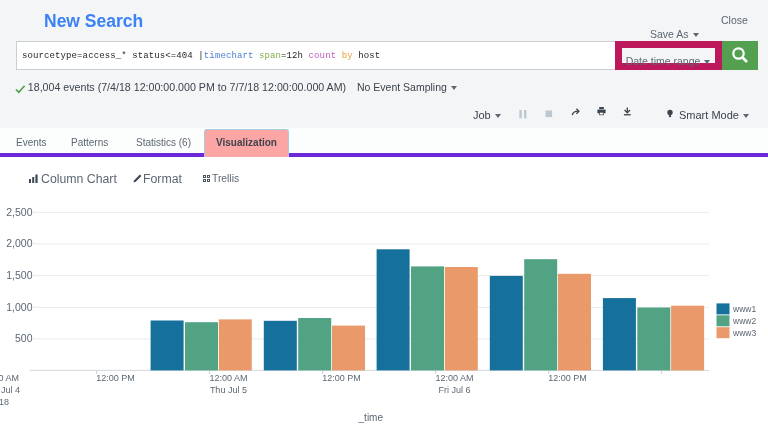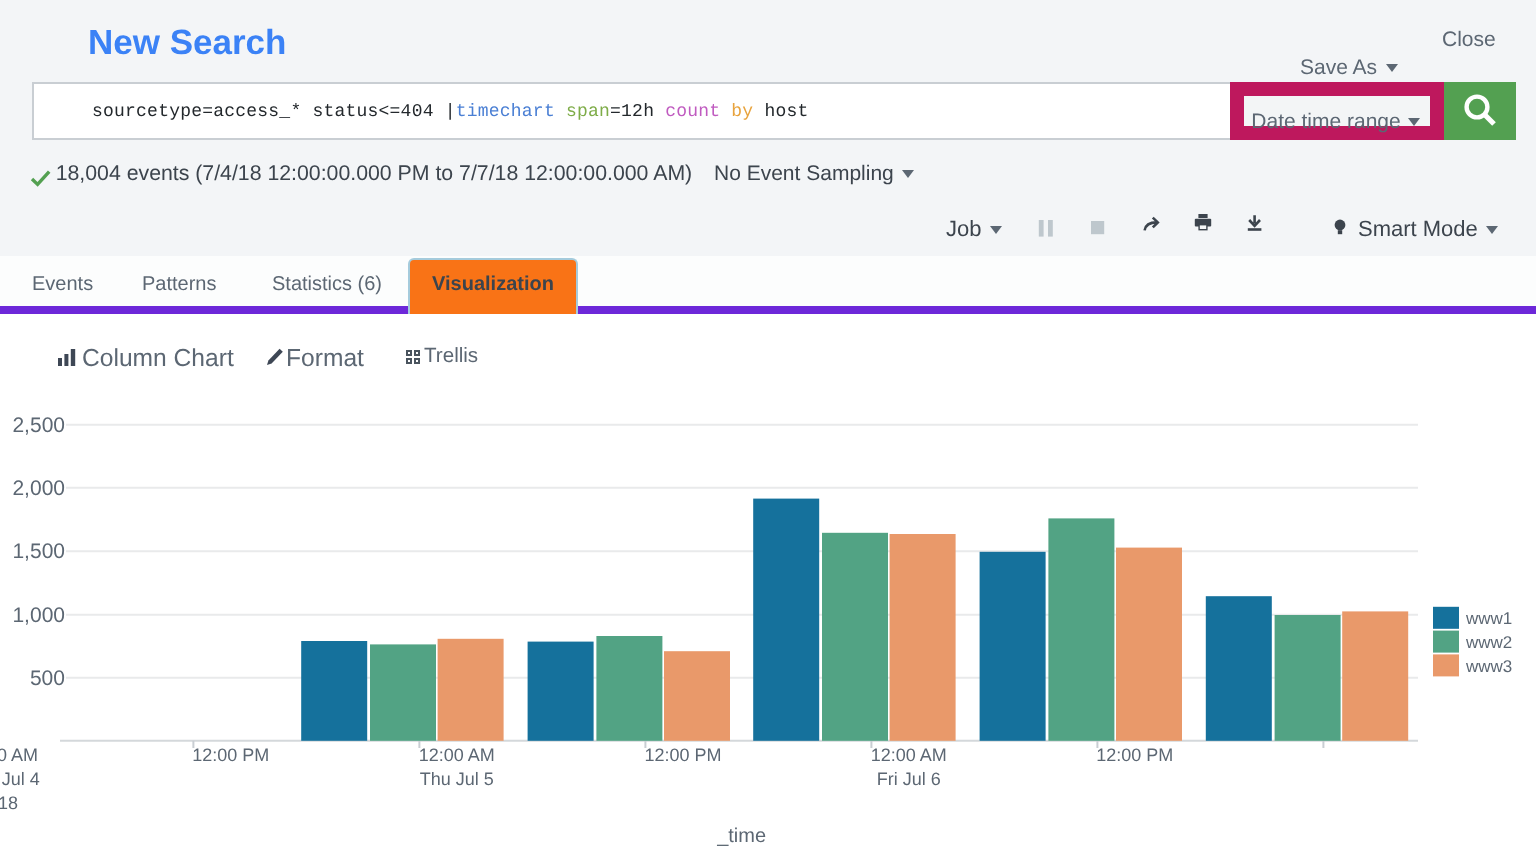--- a/index.html
+++ b/index.html
@@ -5,32 +5,32 @@
 #page{position:relative;width:768px;height:431px;}
 .abs{position:absolute}
 
 #hdr{position:absolute;left:0;top:0;width:768px;height:128px;background:#f3f5f7;}
 #title{position:absolute;left:16px;top:11px;font-size:17.5px;font-weight:bold;color:#3b82f6;margin-left:28px;}
 .toplink{font-size:10.5px;color:#5c6773;}
 .caret{display:inline-block;width:0;height:0;border-left:3.5px solid transparent;border-right:3.5px solid transparent;border-top:4px solid #5c6773;vertical-align:middle;margin-left:4px;}
 
 #sbar{position:absolute;left:16px;top:41px;height:29px;width:741px;}
 #sinput{position:absolute;left:0;top:0;width:599px;height:29px;background:#fff;border:1px solid #c9ced3;border-right:none;}
-#query{position:absolute;left:5px;top:9px;font-family:"Liberation Mono",monospace;font-size:9px;letter-spacing:0.11px;color:#23282c;white-space:pre;margin-left:24px;}
+#query{position:absolute;left:5px;top:9px;font-family:"Liberation Mono",monospace;font-size:9px;letter-spacing:0.11px;color:#23282c;white-space:pre;}
 #datebtn{position:absolute;left:598.5px;top:0;width:107px;height:29px;background:#f3f5f6;border:7px solid #be185d;color:#5c6773;font-size:10.5px;text-align:center;line-height:27px;}
 #greenbtn{position:absolute;left:705.5px;top:0;width:36px;height:29px;background:#53a051;}
 
 #evrow{position:absolute;left:16px;top:81px;font-size:10.5px;color:#3c444d;}
 #sampling{position:absolute;left:357px;top:81px;font-size:10.5px;color:#3c444d;}
 
 #jobrow{position:absolute;left:470px;top:107.5px;width:290px;height:16px;font-size:11px;color:#3c444d;}
 
 #tabbar{position:absolute;left:0;top:128px;width:768px;height:29px;background:#fcfdfd;border-bottom:4px solid #6d28d9;}
 .tab{position:absolute;top:9px;font-size:10px;color:#5c6773;}
-#viztab{position:absolute;left:204px;top:1px;width:85px;height:46px;background:#f97316;border:1px solid #a5cbdc;border-bottom:none;border-radius:3px 3px 0 0;text-align:center;}
+#viztab{position:absolute;left:204px;top:1px;width:85px;height:46px;background:#fca5a5;border:1px solid #a5cbdc;border-bottom:none;border-radius:3px 3px 0 0;text-align:center;}
 #viztab span{font-size:10px;font-weight:bold;color:#3c444d;line-height:26px;}
 #vizaccent{position:absolute;left:10px;bottom:-1px;width:64px;height:3px;background:#267d9c;}
 
 #toolbar{position:absolute;left:0;top:157px;width:768px;height:38px;background:#fff;}
 .tbtxt{position:absolute;top:14.5px;font-size:12.3px;color:#5c6773;}
 
 #chart{position:absolute;left:0;top:195px;}
 </style></head>
 <body>
 <div id="page">

